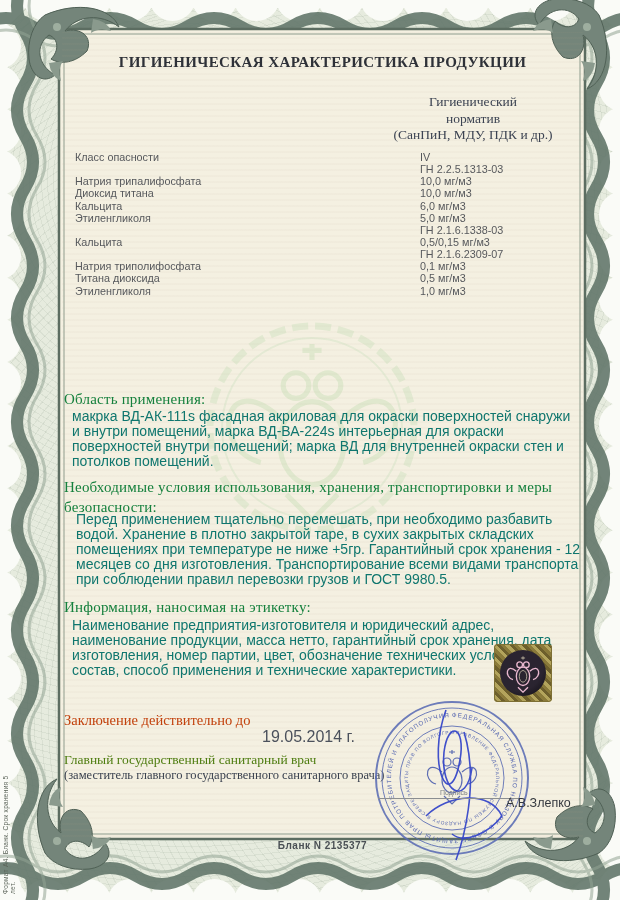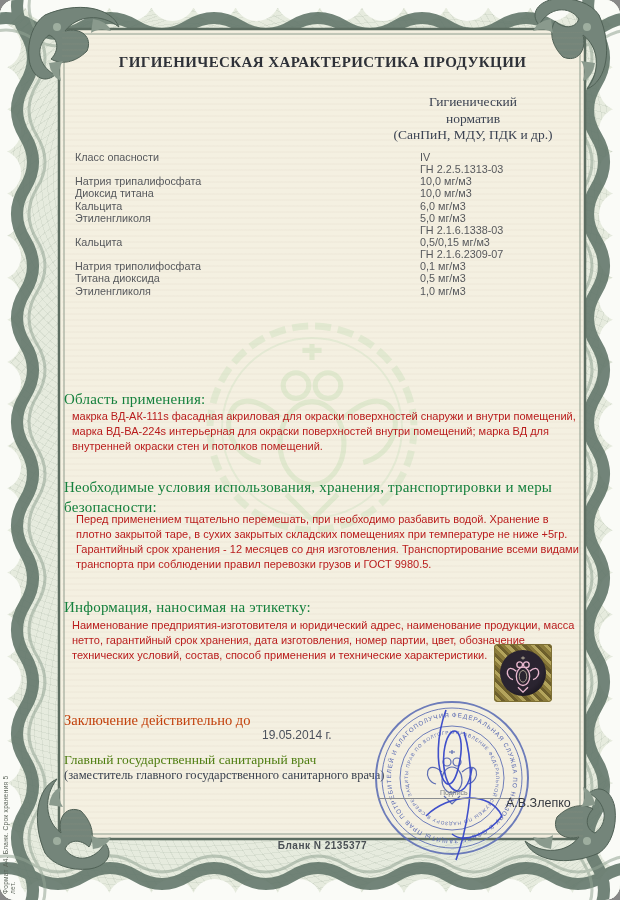--- a/index.html
+++ b/index.html
@@ -1,18 +1,18 @@
 <!DOCTYPE html>
 <html><head>
 <meta charset="utf-8">
 <style>
   html,body{margin:0;padding:0;background:#888;}
   .page{position:relative;width:620px;height:900px;overflow:hidden;
         font-family:"Liberation Sans","DejaVu Sans",sans-serif;
-        background:#e6ebde;border-radius:15px;}
+        background:#e6ebde;}
   .texture{position:absolute;inset:0;
     background:
       repeating-radial-gradient(circle at 30% 20%, rgba(110,130,110,.10) 0 1px, transparent 1px 6px),
       repeating-radial-gradient(circle at 70% 80%, rgba(110,130,110,.10) 0 1px, transparent 1px 7px),
       #e6ebde;}
   svg.border-art{position:absolute;inset:0;}
   .paper-tex{position:absolute;left:62px;top:32px;width:521px;height:805px;
     background:repeating-linear-gradient(0deg, rgba(190,170,150,.05) 0 2px, transparent 2px 6px);
     pointer-events:none;}
   .abs{position:absolute;}
@@ -20,29 +20,29 @@
   .doc-title{left:60px;top:54px;width:525px;text-align:center;font-weight:bold;
     font-size:15px;letter-spacing:.4px;color:#2e3138;}
   .hdr-left{left:66px;top:96px;font-size:14px;line-height:17px;color:#3c4352;white-space:pre-line;}
   .hdr-right{left:383px;top:94px;width:180px;text-align:center;font-size:13.5px;
     line-height:16.5px;color:#3c4352;white-space:pre-line;}
   .table{left:75px;top:151px;width:480px;font-size:10.8px;color:#56585c;}
   .trow{display:flex;height:12.15px;line-height:12.15px;}
   .tname{width:345px;}
   .tval{flex:1;}
   .sec-head{font-size:15px;color:#15803d;letter-spacing:.2px;line-height:20px;}
-  .sec-body{font-size:11px;line-height:15px;color:#b91c1c;}
+  .sec-body{font-size:14px;line-height:15px;color:#0f766e;}
   .s1h{left:64px;top:389px;width:400px;}
   .s1b{left:72px;top:409px;width:508px;}
   .s2h{left:64px;top:477px;width:516px;}
   .s2b{left:76px;top:512px;width:508px;}
   .s3h{left:64px;top:597px;width:420px;}
   .s3b{left:72px;top:618px;width:505px;}
   .valid-label{left:64px;top:712px;font-size:14.5px;color:#c2410c;}
-  .valid-date{left:262px;top:728px;font-size:12px;color:#4b515c;text-align:right;}
+  .valid-date{left:262px;top:728px;font-size:16px;color:#4b515c;text-align:right;}
   .sig-title{left:64px;top:752px;font-size:13.5px;color:#4d7c0f;}
   .sig-sub{left:64px;top:768px;font-size:12.5px;color:#39414f;}
   .sig-label{left:440px;top:789px;font-size:7px;color:#7d8084;z-index:5;}
   .sig-line{left:378px;top:798px;width:142px;height:1px;background:#8b8e91;z-index:4;}
   .sig-name{left:506px;top:796px;font-size:12.5px;color:#34383f;z-index:5;}
   .blank-no{left:60px;top:840px;width:525px;text-align:center;font-size:10px;
     font-weight:bold;color:#4a5055;letter-spacing:.5px;}
   .side-note{left:2px;top:770px;height:124px;writing-mode:vertical-rl;
     transform:rotate(180deg);font-size:6.5px;color:#5a6358;letter-spacing:.3px;}
   .stamp-wrap{left:368px;top:694px;width:176px;height:176px;z-index:3;}

